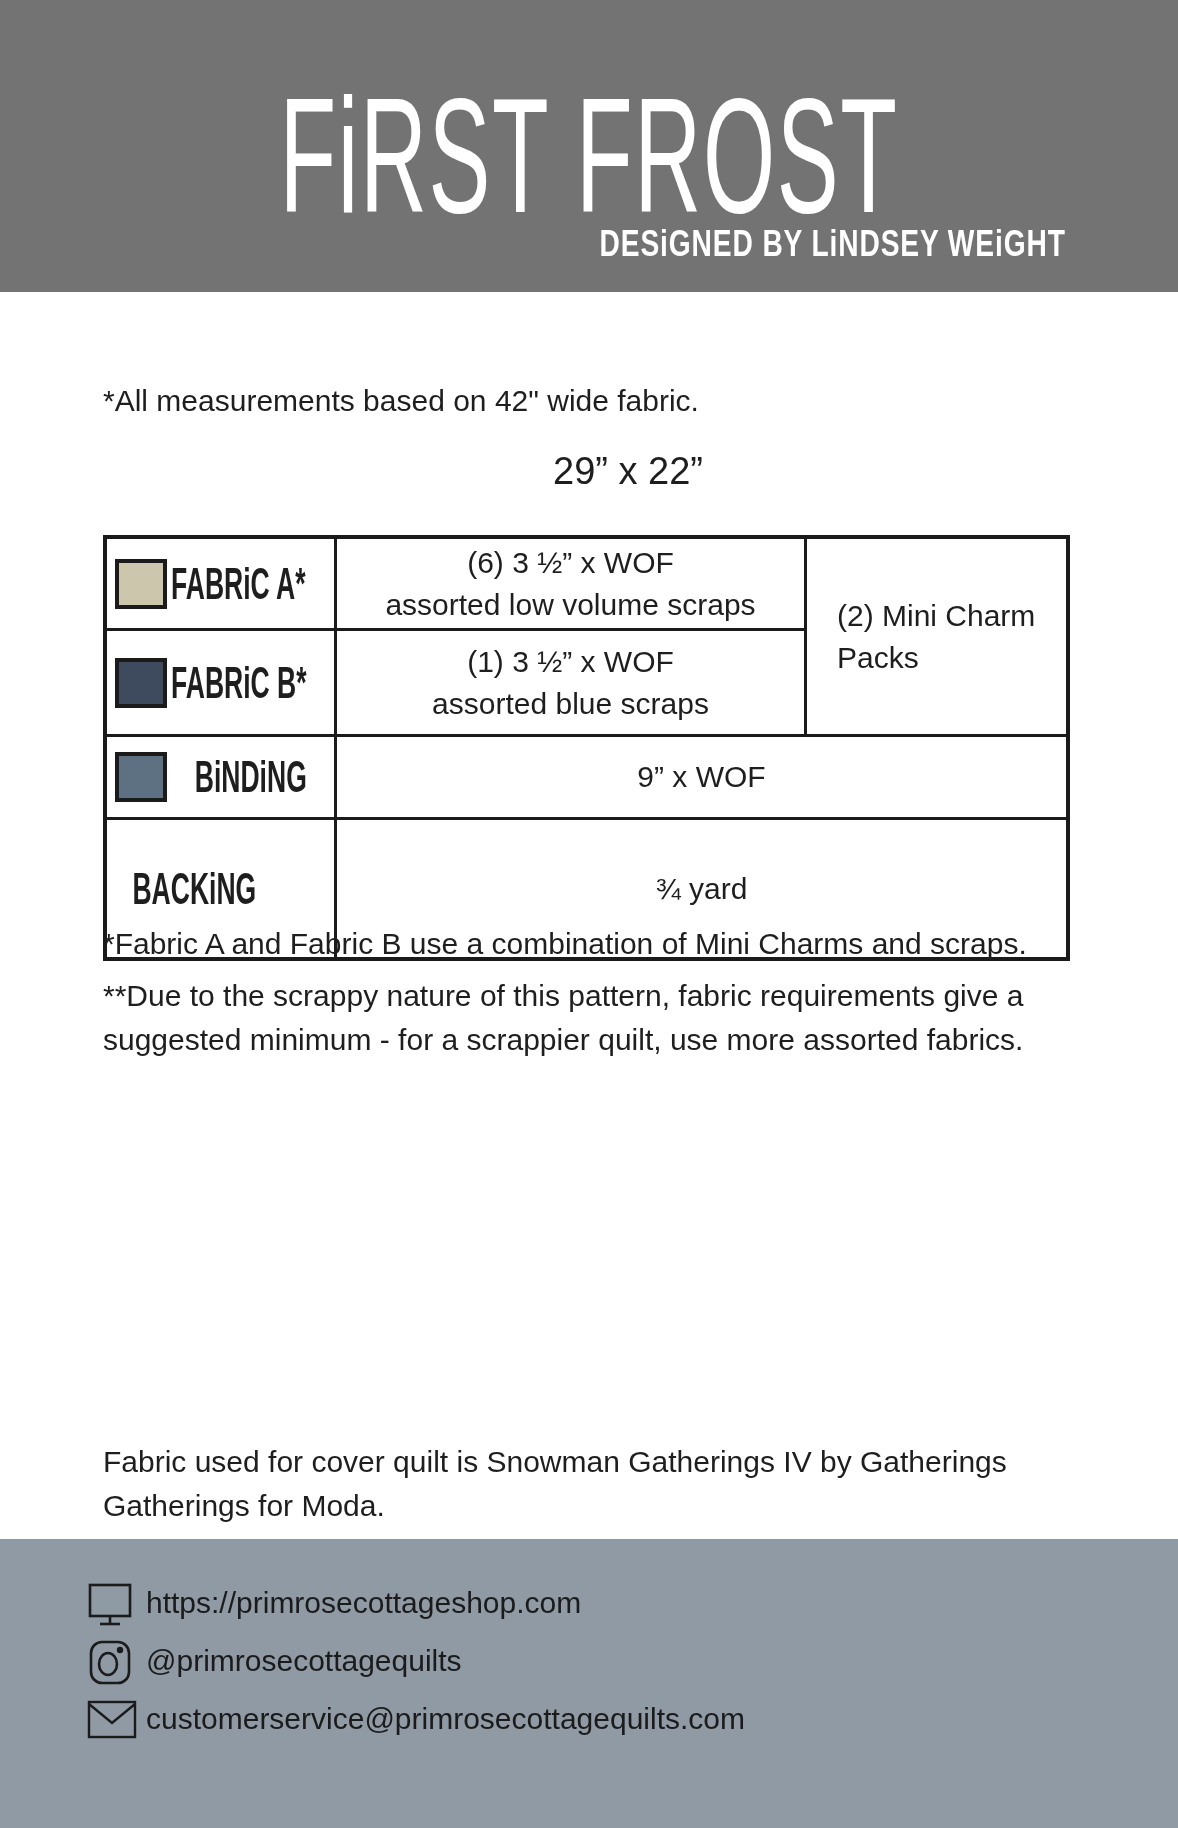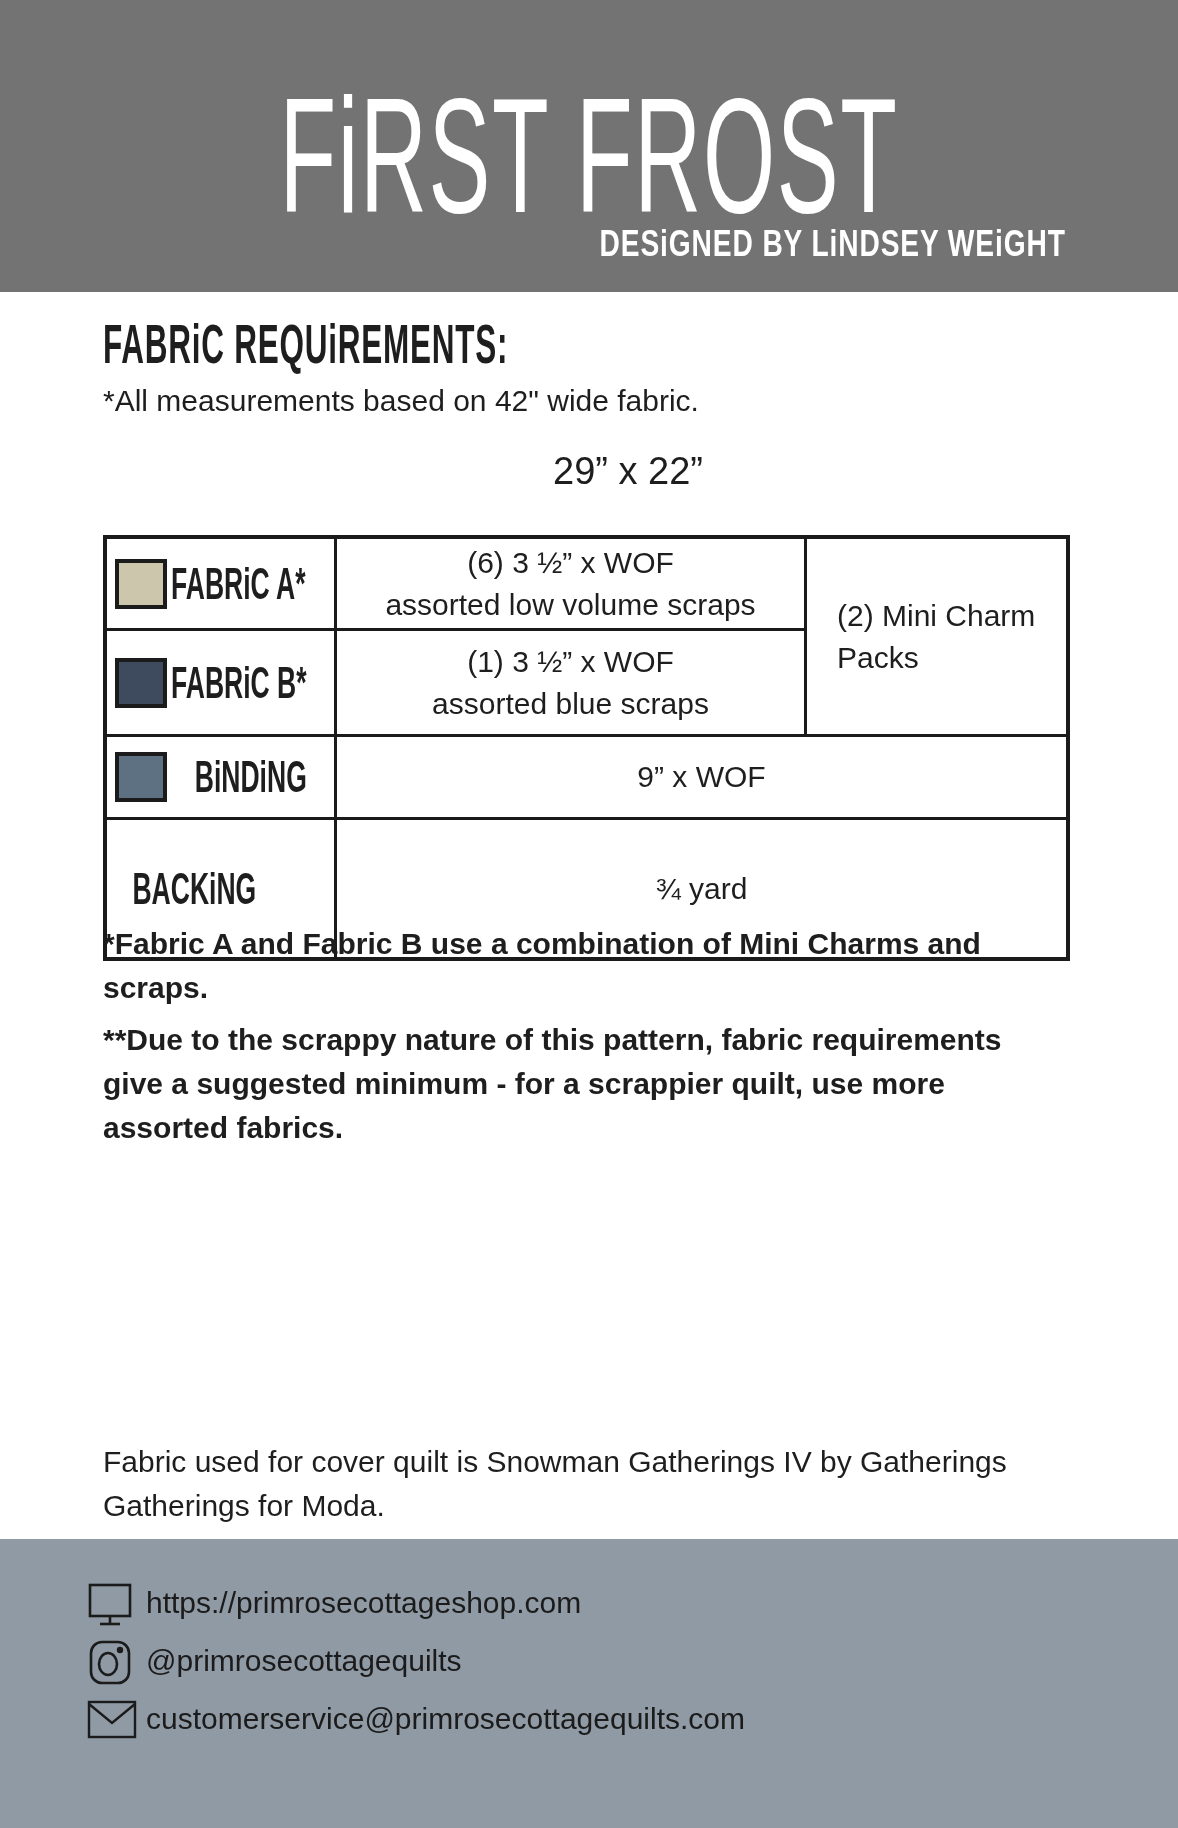--- a/index.html
+++ b/index.html
@@ -45,21 +45,21 @@
 
   .swatch { width:52px; height:50px; border:4px solid #1b1b1b; flex:none; }
   .row-label { font-size:34px; font-weight:bold; }
   .row-label .stretch { display:inline-block; transform:scale(0.78,1.28); transform-origin:left center; white-space:nowrap; margin-left:4px; }
   .c-label-bind .row-label { margin:auto; }
   .c-label-bind .row-label .stretch,
   .c-label-back .row-label .stretch { transform-origin:center center; margin-left:0; }
 
   
   .notes { position:absolute; top:922px; left:103px; width:950px; font-size:30px; line-height:44px; }
-  .notes p { margin:0 0 8px 0;font-weight:bold; }
+  .notes p { margin:0 0 8px 0; }
   .cover-note { position:absolute; top:1440px; left:103px; width:935px; font-size:30px; line-height:44px; }
 
   
   .footer { position:absolute; top:1539px; left:0; width:100%; height:289px; background:#8f9aa4;
     padding:40px 0 0 86px; display:flex; flex-direction:column; gap:10px; }
   .contact-row { display:flex; align-items:center; gap:8px; height:48px; font-size:30px; color:#1b1b1b; }
   .contact-icon { flex:none; display:flex; align-items:center; justify-content:center; width:52px; height:50px; }
   .contact-icon svg { display:block; }
 </style>
 </head>
@@ -69,23 +69,20 @@
 
   <div class="banner" style="background-color: #737373;">
     <div class="banner-title">
       <span class="stretch">FiRST FROST</span>
     </div>
     <div class="banner-subtitle">
       <span class="stretch">DESiGNED BY LiNDSEY WEiGHT</span>
     </div>
   </div>
 
-  <div class="section-heading">
-    <span class="stretch">FABRiC REQUiREMENTS:</span>
-  </div>
   <div class="measure-note">*All measurements based on 42" wide fabric.</div>
 
   <div class="size-label">29” x 22”</div>
 
   <div class="fr-table">
 
     <div class="cell label-cell c-label-a">
       <span class="swatch" style="background-color: rgb(203, 198, 172);"></span>
       <span class="row-label"><span class="stretch">FABRiC A*</span></span>
     </div>

